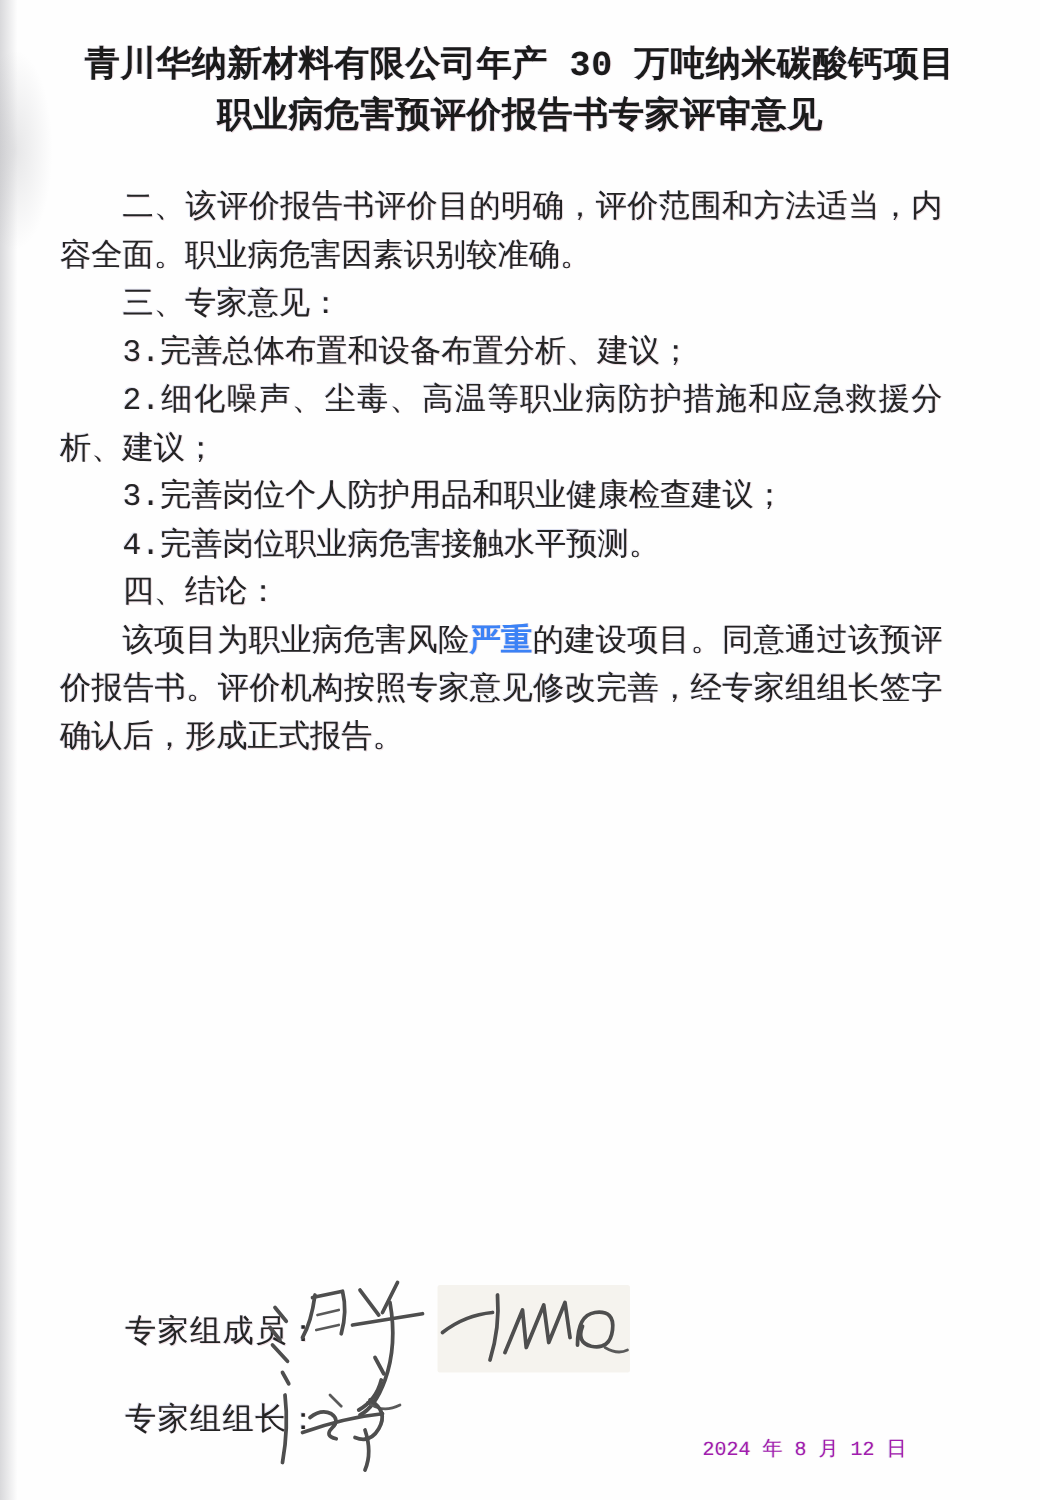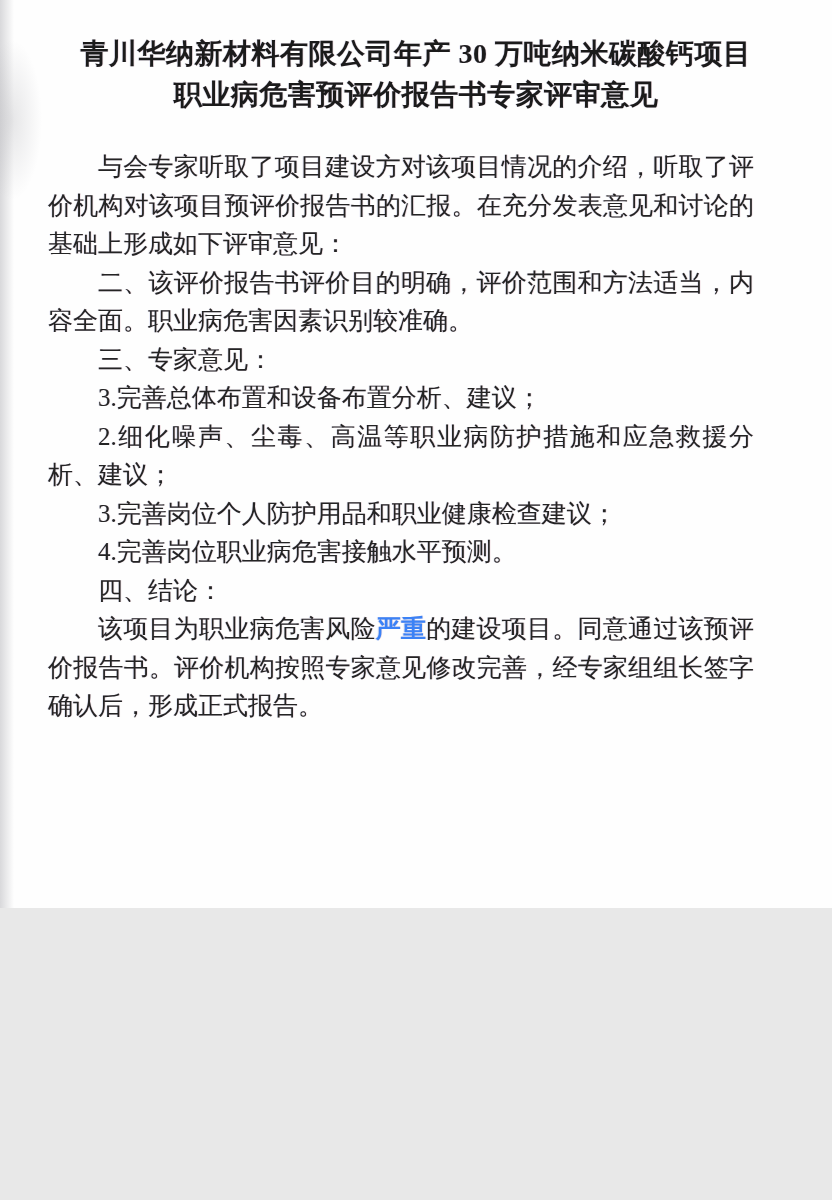--- a/index.html
+++ b/index.html
@@ -1,22 +1,22 @@
 <!DOCTYPE html>
 <html lang="zh"><head>
 <meta charset="utf-8">
 <style>
   html,body{margin:0;padding:0;background:#e8e8e8;}
   .page{
     position:relative;
-    width:832px;height:908px;
+    width:832px;height:1200px;
     margin:0 auto;
     background:#fefefe;
     overflow:hidden;
-    font-family:Liberation Serif, serif;
+    font-family:Liberation Mono, monospace;
     color:#232323;
   }
   
   .left-edge-shade{
     position:absolute;left:0;top:0;width:14px;height:1200px;
     background:linear-gradient(to right, rgba(130,130,138,0.30), rgba(130,130,138,0.0));
     pointer-events:none;
   }
   .corner-smudge{
     position:absolute;left:-18px;top:40px;width:60px;height:160px;
@@ -72,32 +72,32 @@
 <div class="page">
   <div class="left-edge-shade"></div>
   <div class="corner-smudge"></div>
 
   <h1 class="title fringe">
     <span class="t-line">青川华纳新材料有限公司年产 30 万吨纳米碳酸钙项目</span>
     <span class="t-line">职业病危害预评价报告书专家评审意见</span>
   </h1>
 
   <div class="body fringe">
-    <p>与会专家听取了项目建设方对该项目情况的介绍，听取了评价机构对该项目预评价报告书的汇报。在充分发表意见和讨论的基础上形成如下评审意见：</p>
     <p>二、该评价报告书评价目的明确，评价范围和方法适当，内容全面。职业病危害因素识别较准确。</p>
     <p>三、专家意见：</p>
     <p>3.完善总体布置和设备布置分析、建议；</p>
     <p>2.细化噪声、尘毒、高温等职业病防护措施和应急救援分析、建议；</p>
     <p>3.完善岗位个人防护用品和职业健康检查建议；</p>
     <p>4.完善岗位职业病危害接触水平预测。</p>
     <p>四、结论：</p>
     <p><span>该项目为职业病危害风险</span><span class="em">严重</span><span>的建设项目。同意通过该预评价报告书。评价机构按照专家意见修改完善，经专家组组长签字确认后，形成正式报告。</span></p>
   </div>
 
   <div class="sig-label members fringe">专家组成员：</div>
+  <div class="sig-label leader fringe">专家组组长：</div>
   <div class="doc-date fringe">2024 年 8 月 12 日</div>
 
   <svg class="sig" style="left:212px;top:1020px" width="145" height="120" viewBox="0 0 145 120">
     <path d="M8,26 l9,11"></path>
     <path d="M4,42 l8,10"></path>
     <path d="M6,56 l12,13"></path>
     <path d="M40,16 q-3,22 -10,34"></path>
     <path d="M38,18 l24,-5 q4,16 -1,34"></path>
     <path class="thin" d="M42,32 l17,-4"></path>
     <path class="thin" d="M41,44 l18,-4"></path>

